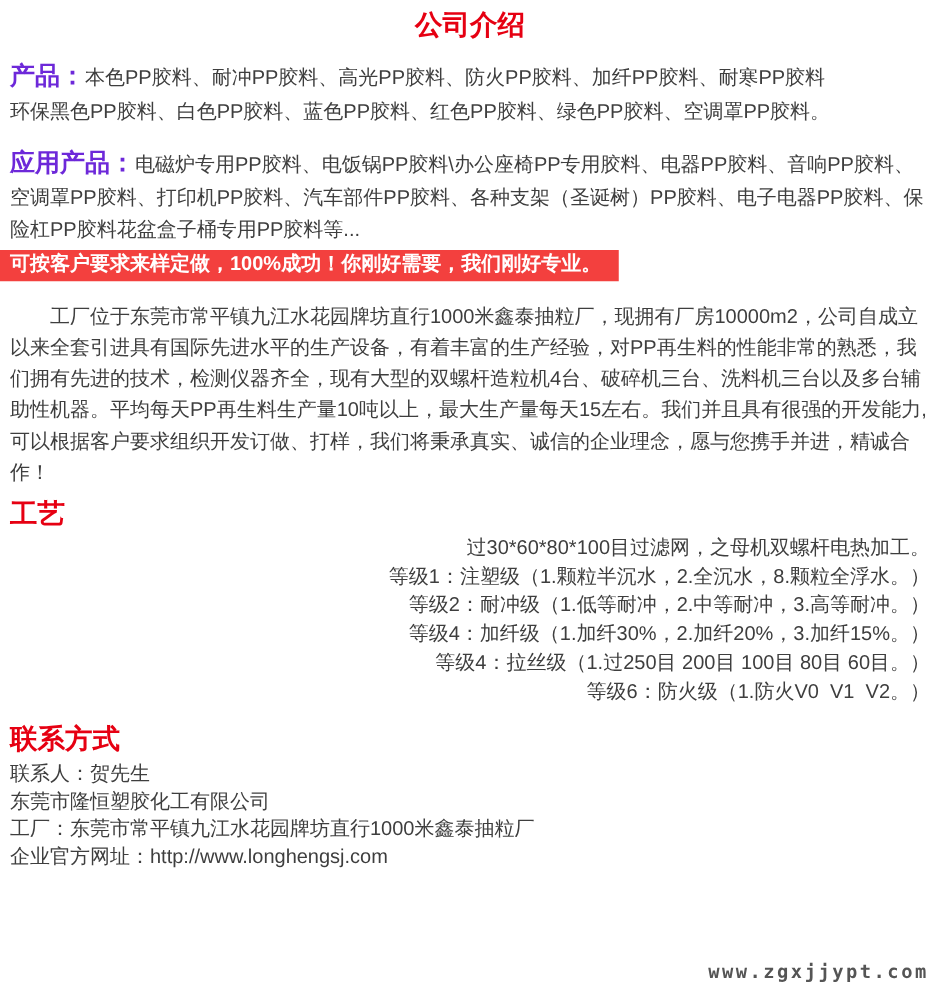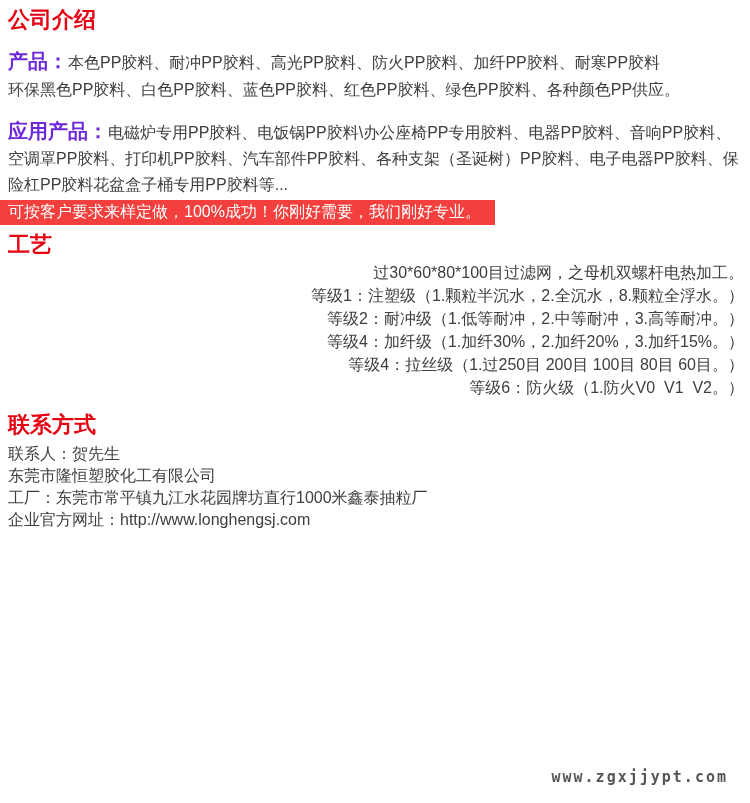--- a/index.html
+++ b/index.html
@@ -13,21 +13,21 @@
     position: relative;
   }
   .page { padding: 8px 6px 0 8px; }
 
   .sec-heading {
     color: #e60012;
     font-size: 22px;
     font-weight: bold;
     line-height: 24px;
   }
-  .intro-heading { margin: 0 0 4px 0; }
+  .intro-heading { margin: 0 0 4px 0; text-align: center; }
 
   .body-par { font-size: 16px; }
 
   .intro-par {
     line-height: 25px;
     text-indent: 2em;
   }
   .company-name {
     color: #3232cc;
     font-weight: bold;
@@ -47,21 +47,21 @@
     margin-top: 15px;
     line-height: 26px;
   }
 
   .banner {
     display: inline-block;
     margin: 2px 0 0 -8px;
     background: #f3403e;
     color: #ffffff;
     font-size: 16px;
-    font-weight: normal;
+    font-weight: bold;
     line-height: 24px;
     padding: 0 14px 1px 8px;
   }
 
   .factory-par {
     margin-top: 16px;
     line-height: 25px;
     text-indent: 2em;
   }
 
@@ -76,44 +76,45 @@
   .contact-heading { margin-top: 14px; }
   .contact-block { margin-top: 6px; }
   .contact-line {
     font-size: 16px;
     line-height: 22px;
   }
 
   .watermark {
     position: absolute;
     top: 768px;
-    right: 22px;
+    right: 7px;
     color: #555555;
     font-family: "DejaVu Sans Mono", monospace;
     font-size: 15px;
     font-weight: bold;
     letter-spacing: 2px;
   }
 </style>
 </head>
 <body>
 
 <div class="page">
 
   <h1 class="sec-heading intro-heading">公司介绍</h1>
 
 
-  <p class="body-par products-par"><span class="inline-label">产品：</span><span>本色PP胶料、耐冲PP胶料、高光PP胶料、防火PP胶料、加纤PP胶料、耐寒PP胶料</span><br><span>环保黑色PP胶料、白色PP胶料、蓝色PP胶料、红色PP胶料、绿色PP胶料、各种颜色PP供应。</span></p>
+  <p class="body-par products-par"><span class="inline-label">产品：</span><span>本色PP胶料、耐冲PP胶料、高光PP胶料、防火PP胶料、加纤PP胶料、耐寒PP胶料</span><br><span>环保黑色PP胶料、白色PP胶料、蓝色PP胶料、红色PP胶料、绿色PP胶料、空调罩PP胶料。</span></p>
 
   <p class="body-par apps-par"><span class="inline-label">应用产品：</span><span>电磁炉专用PP胶料、电饭锅PP胶料\办公座椅PP专用胶料、电器PP胶料、音响PP胶料、空调罩PP胶料、打印机PP胶料、汽车部件PP胶料、各种支架（圣诞树）PP胶料、电子电器PP胶料、保险杠PP胶料花盆盒子桶专用PP胶料等...</span></p>
 
   <div class="banner">
     <span>可按客户要求来样定做，100%成功！你刚好需要，我们刚好专业。</span>
   </div>
 
+  <p class="body-par factory-par">工厂位于东莞市常平镇九江水花园牌坊直行1000米鑫泰抽粒厂，现拥有厂房10000m2，公司自成立以来全套引进具有国际先进水平的生产设备，有着丰富的生产经验，对PP再生料的性能非常的熟悉，我们拥有先进的技术，检测仪器齐全，现有大型的双螺杆造粒机4台、破碎机三台、洗料机三台以及多台辅助性机器。平均每天PP再生料生产量10吨以上，最大生产量每天15左右。我们并且具有很强的开发能力,可以根据客户要求组织开发订做、打样，我们将秉承真实、诚信的企业理念，愿与您携手并进，精诚合作！</p>
 
   <h2 class="sec-heading process-heading">工艺</h2>
 
   <div class="process-lines">
     <div class="process-line">过30*60*80*100目过滤网，之母机双螺杆电热加工。</div>
     <div class="process-line">等级1：注塑级（1.颗粒半沉水，2.全沉水，8.颗粒全浮水。）</div>
     <div class="process-line">等级2：耐冲级（1.低等耐冲，2.中等耐冲，3.高等耐冲。）</div>
     <div class="process-line">等级4：加纤级（1.加纤30%，2.加纤20%，3.加纤15%。）</div>
     <div class="process-line">等级4：拉丝级（1.过250目 200目 100目 80目 60目。）</div>
     <div class="process-line">等级6：防火级（1.防火V0  V1  V2。）</div>

